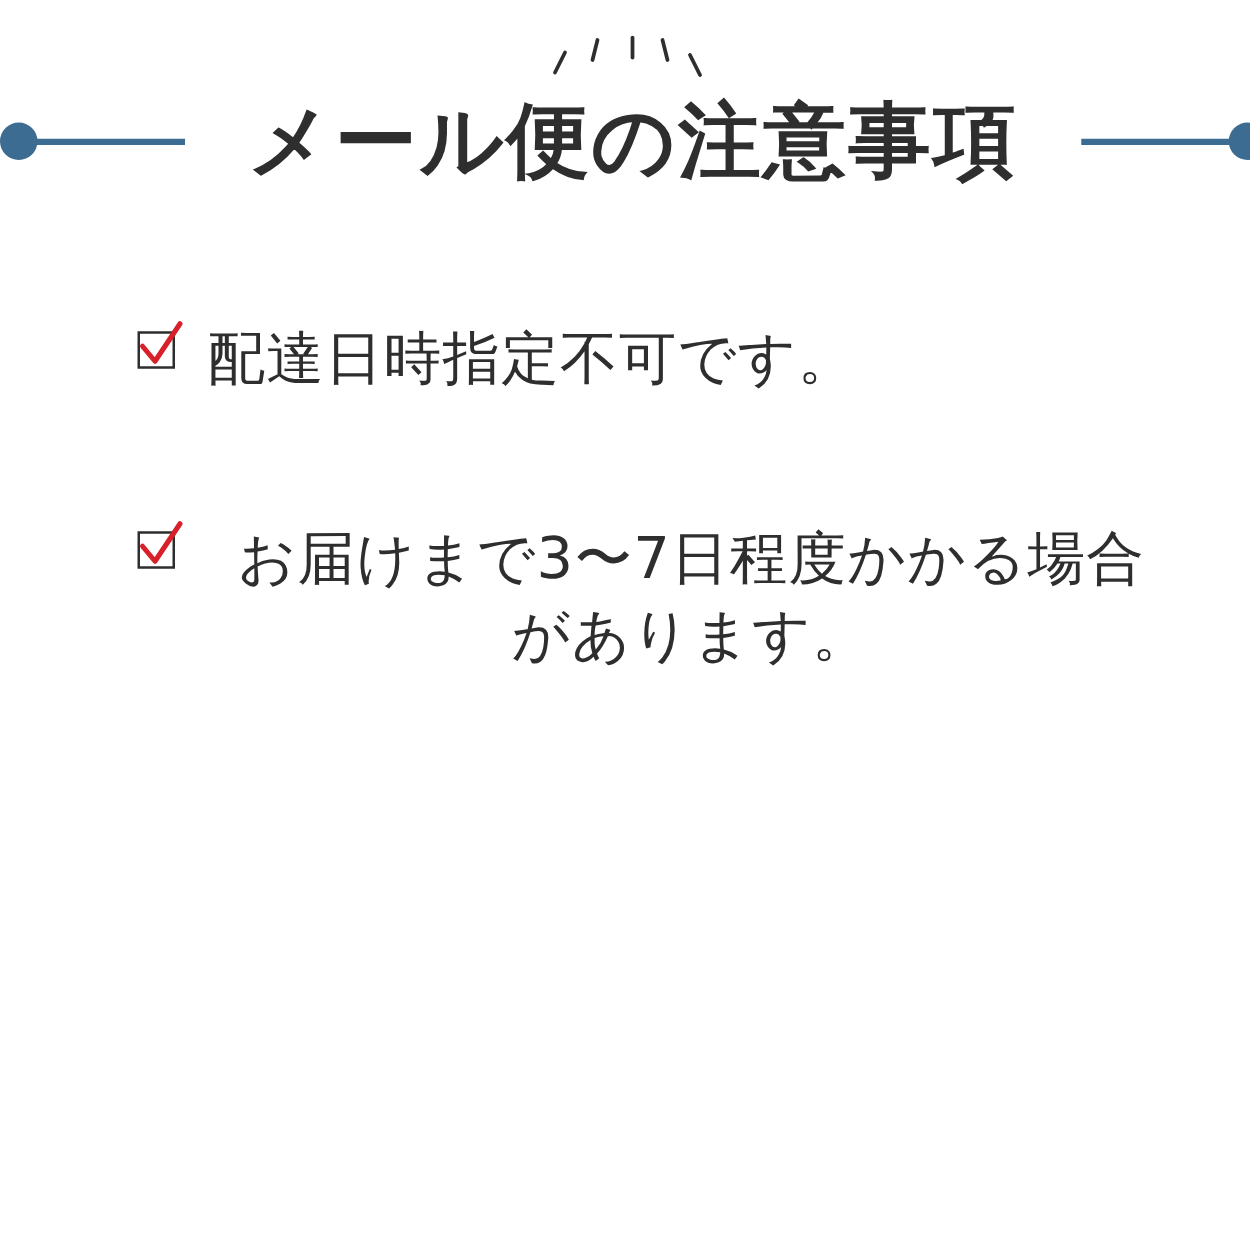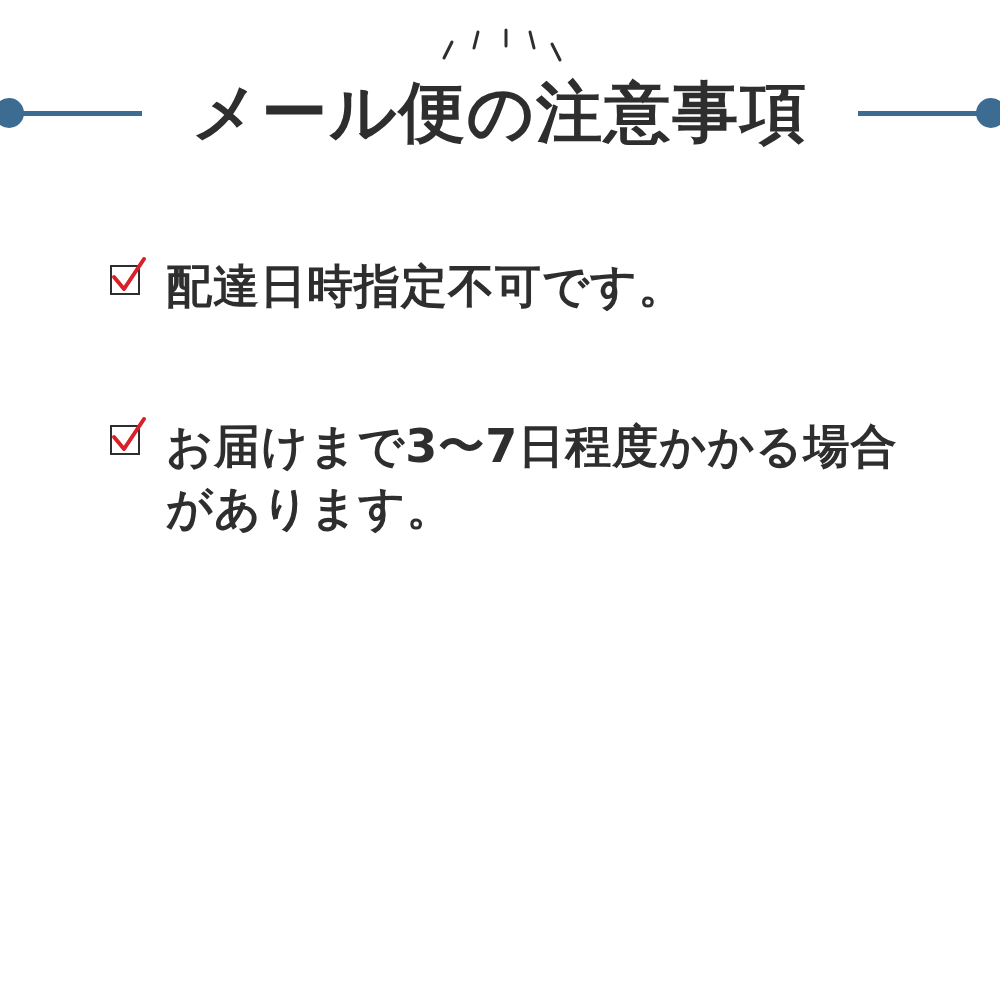--- a/index.html
+++ b/index.html
@@ -40,21 +40,21 @@
   }
 
   .title-row {
     position: absolute;
     top: 58px;
     left: 0;
     width: 1000px;
     height: 90px;
     display: flex;
     align-items: center;
-    justify-content: center;
+    justify-content: space-between;
     gap: 28px;
   }
 
   .rule {
     flex: 0 0 auto;
     display: flex;
     align-items: center;
   }
   .rule .dot {
     width: 30px;
@@ -114,27 +114,27 @@
   .checkbox .tick {
     position: absolute;
     left: -2px;
     top: -10px;
     width: 40px;
     height: 46px;
   }
 
   .note-text {
     font-size: 46px;
-    font-weight: bold;
+    font-weight: normal;
     line-height: 1.35;
     color: #2e2e2e;
     letter-spacing: 1px;
   }
 
-  .note.third { margin-bottom: 0; }
+  .note.third { margin-bottom: 0; text-align: center; }
 </style>
 </head>
 <body>
 
 <div class="page">
 
   <div class="header">
 
     <div class="sparkle">
       <svg width="140" height="50" viewBox="0 0 140 50" xmlns="http://www.w3.org/2000/svg">

